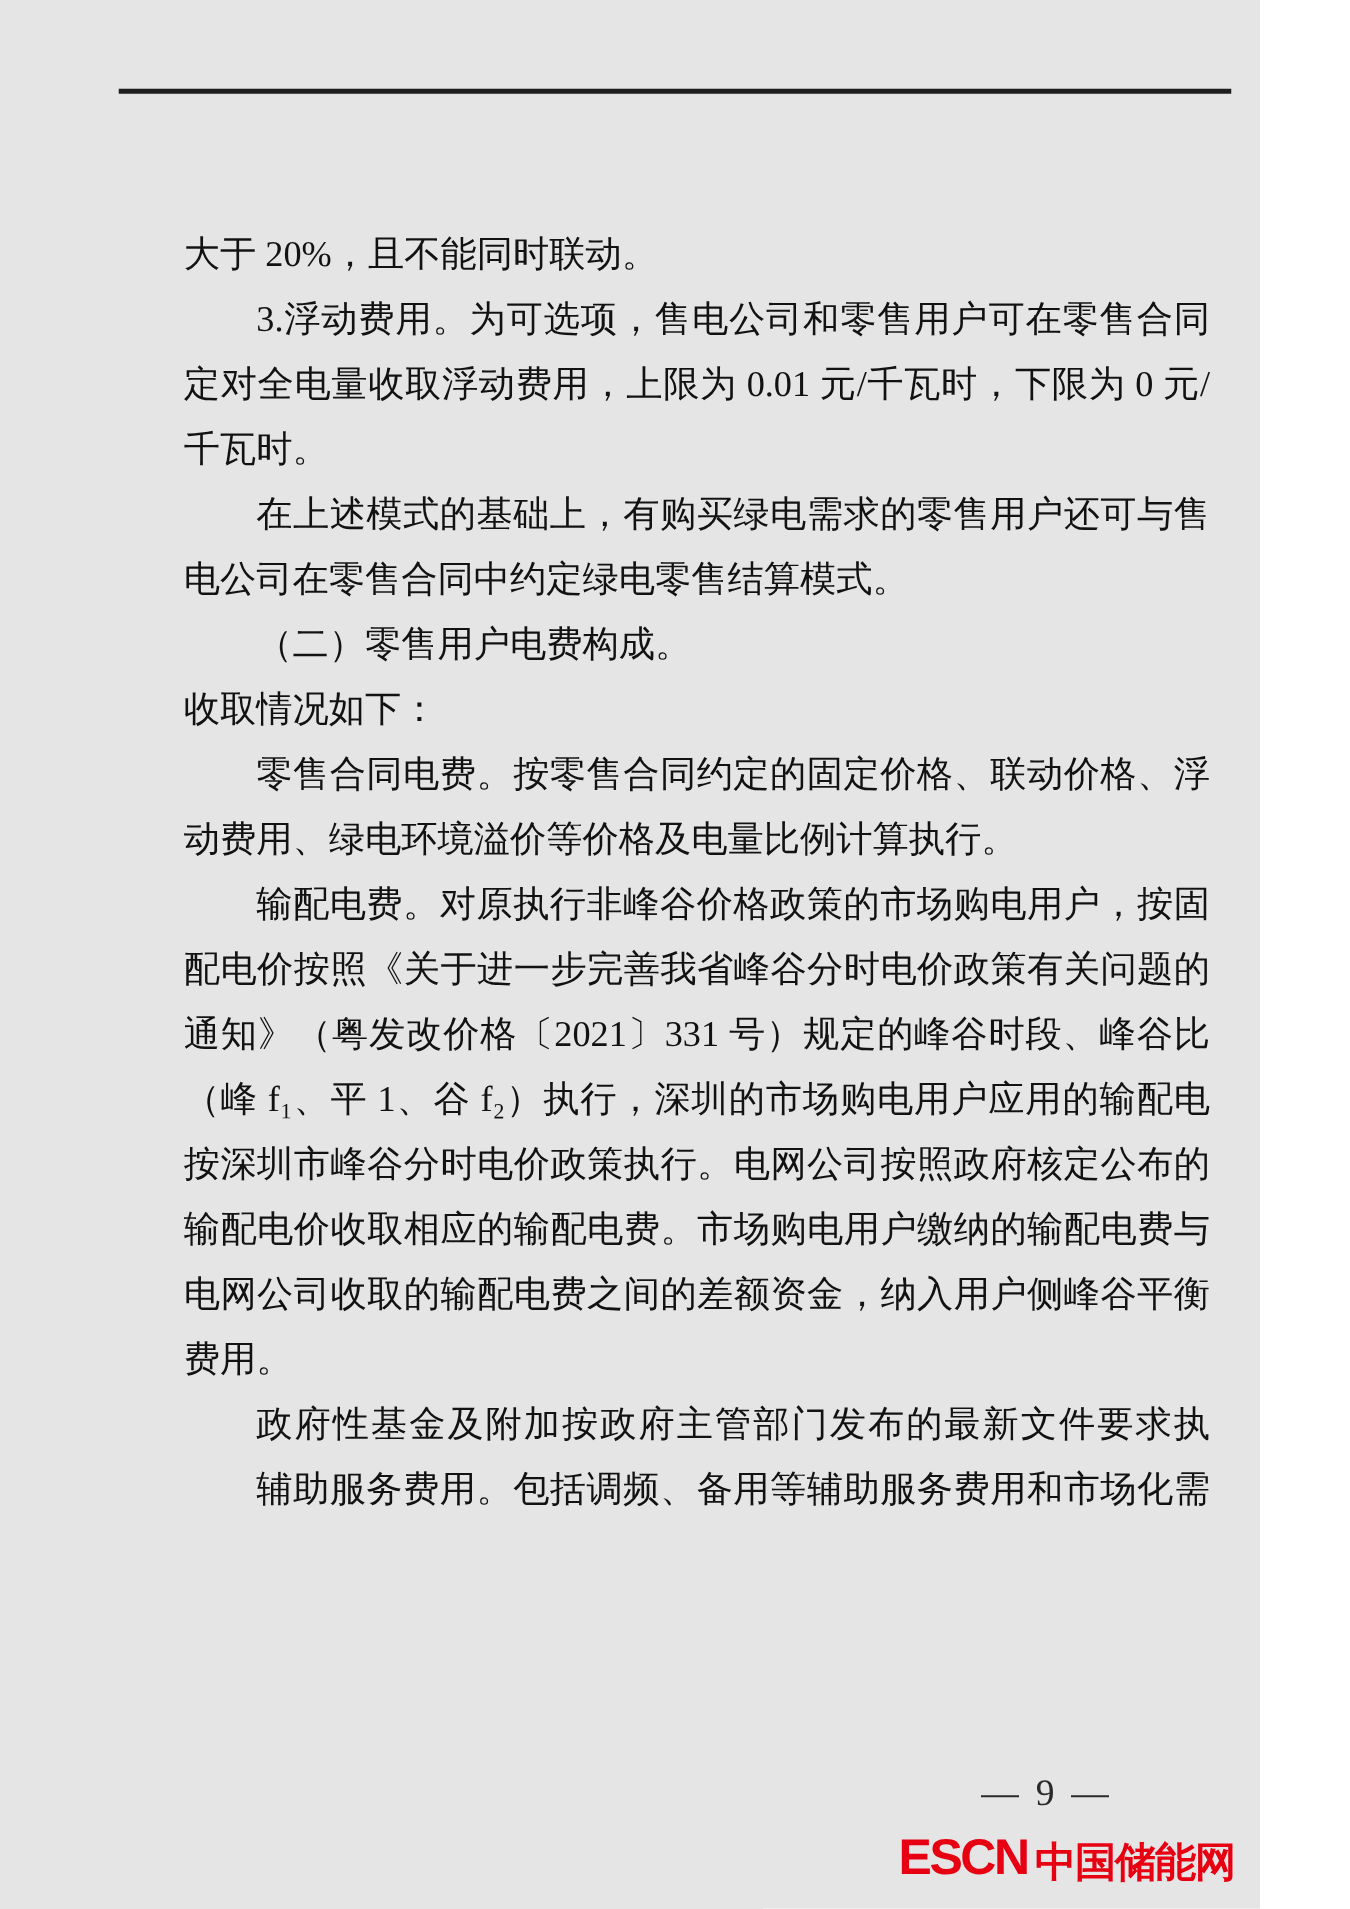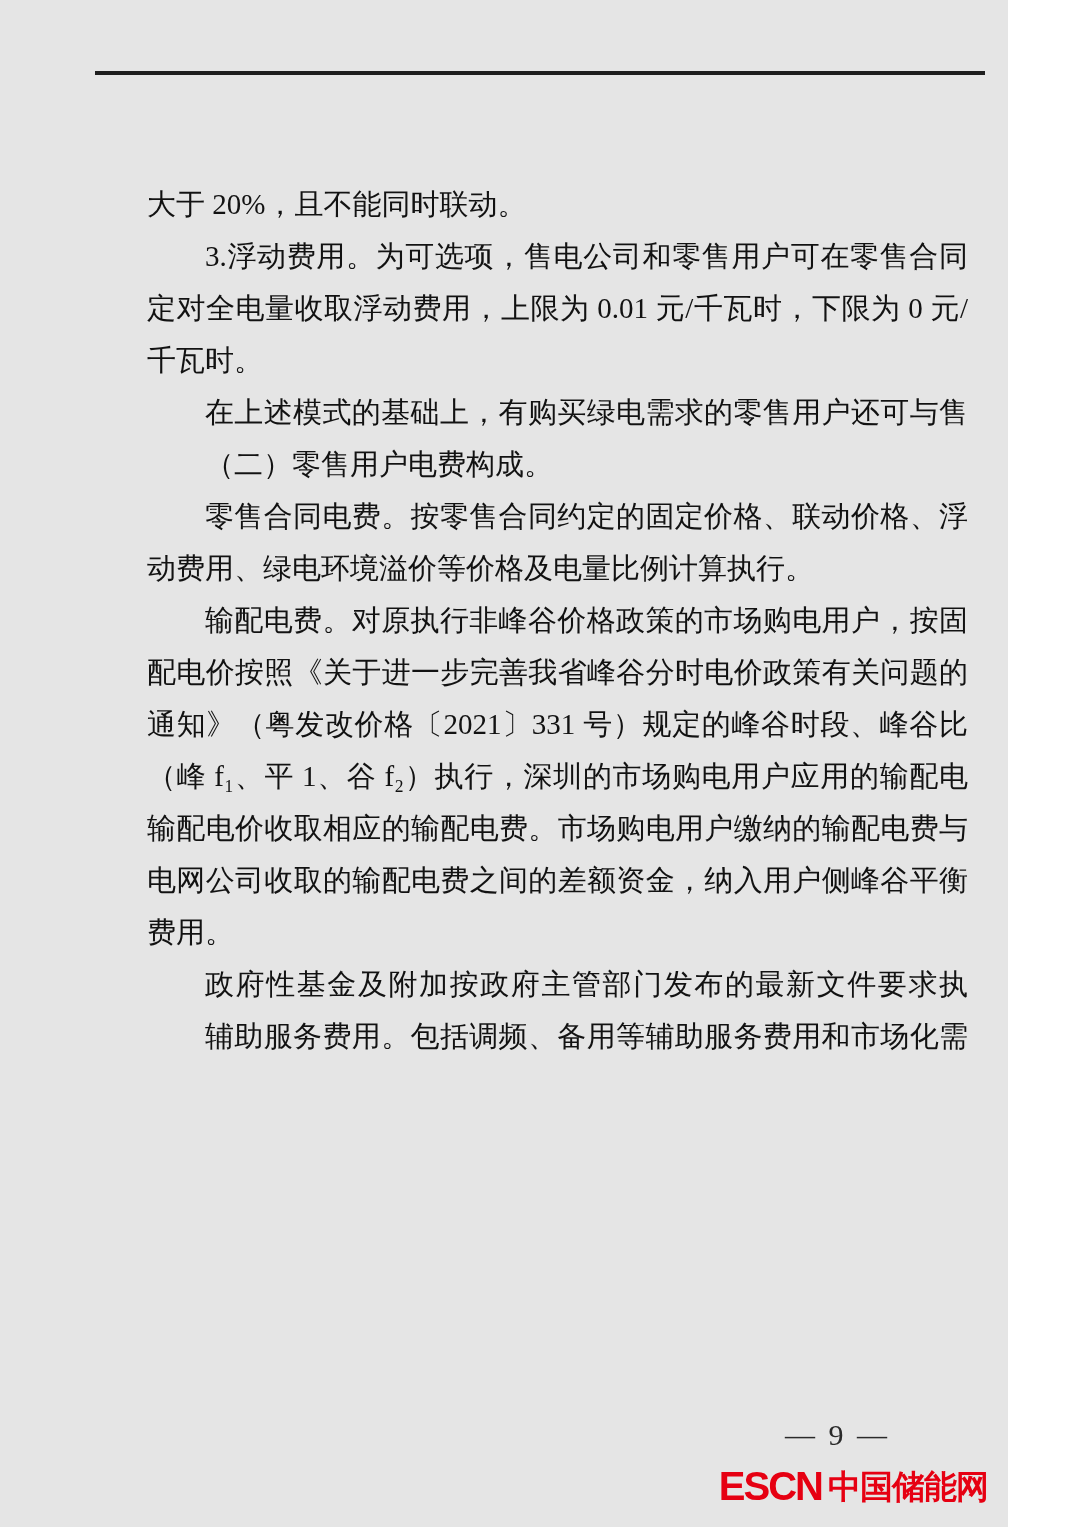--- a/index.html
+++ b/index.html
@@ -47,21 +47,21 @@
     font-size: 30px;
     color: #2a2a2a;
     letter-spacing: 3px;
     white-space: nowrap;
   }
   .logo {
     position: absolute;
     top: 1466px;
     right: 20px;
     display: flex;
-    align-items: center;
+    align-items: flex-end;
     color: #e60012;
     font-weight: bold;
     white-space: nowrap;
   }
   .logo-latin {
     font-family: "Liberation Sans", "DejaVu Sans", sans-serif;
     font-size: 40px;
     letter-spacing: -2px;
     line-height: 1;
   }
@@ -79,27 +79,30 @@
 <div class="page">
 
   <div class="top-rule"></div>
 
   <main class="doc-body">
     <div class="line end">大于 20%，且不能同时联动。</div>
     <div class="line indent full">3.浮动费用。为可选项，售电公司和零售用户可在零售合同约</div>
     <div class="line full">定对全电量收取浮动费用，上限为 0.01 元/千瓦时，下限为 0 元/</div>
     <div class="line end">千瓦时。</div>
     <div class="line indent full">在上述模式的基础上，有购买绿电需求的零售用户还可与售</div>
+    <div class="line end">电公司在零售合同中约定绿电零售结算模式。</div>
     <div class="line indent end">（二）零售用户电费构成。</div>
+    <div class="line end">收取情况如下：</div>
     <div class="line indent full">零售合同电费。按零售合同约定的固定价格、联动价格、浮</div>
     <div class="line end">动费用、绿电环境溢价等价格及电量比例计算执行。</div>
     <div class="line indent full">输配电费。对原执行非峰谷价格政策的市场购电用户，按固</div>
     <div class="line full">配电价按照《关于进一步完善我省峰谷分时电价政策有关问题的</div>
     <div class="line full">通知》（粤发改价格〔2021〕331 号）规定的峰谷时段、峰谷比价</div>
     <div class="line full">（峰 f₁、平 1、谷 f₂）执行，深圳的市场购电用户应用的输配电价</div>
+    <div class="line full">按深圳市峰谷分时电价政策执行。电网公司按照政府核定公布的</div>
     <div class="line full">输配电价收取相应的输配电费。市场购电用户缴纳的输配电费与</div>
     <div class="line full">电网公司收取的输配电费之间的差额资金，纳入用户侧峰谷平衡</div>
     <div class="line end">费用。</div>
     <div class="line indent end">政府性基金及附加按政府主管部门发布的最新文件要求执行。</div>
     <div class="line indent full">辅助服务费用。包括调频、备用等辅助服务费用和市场化需</div>
   </main>
 
   <div class="page-number">— 9 —</div>
 
   <div class="logo">

